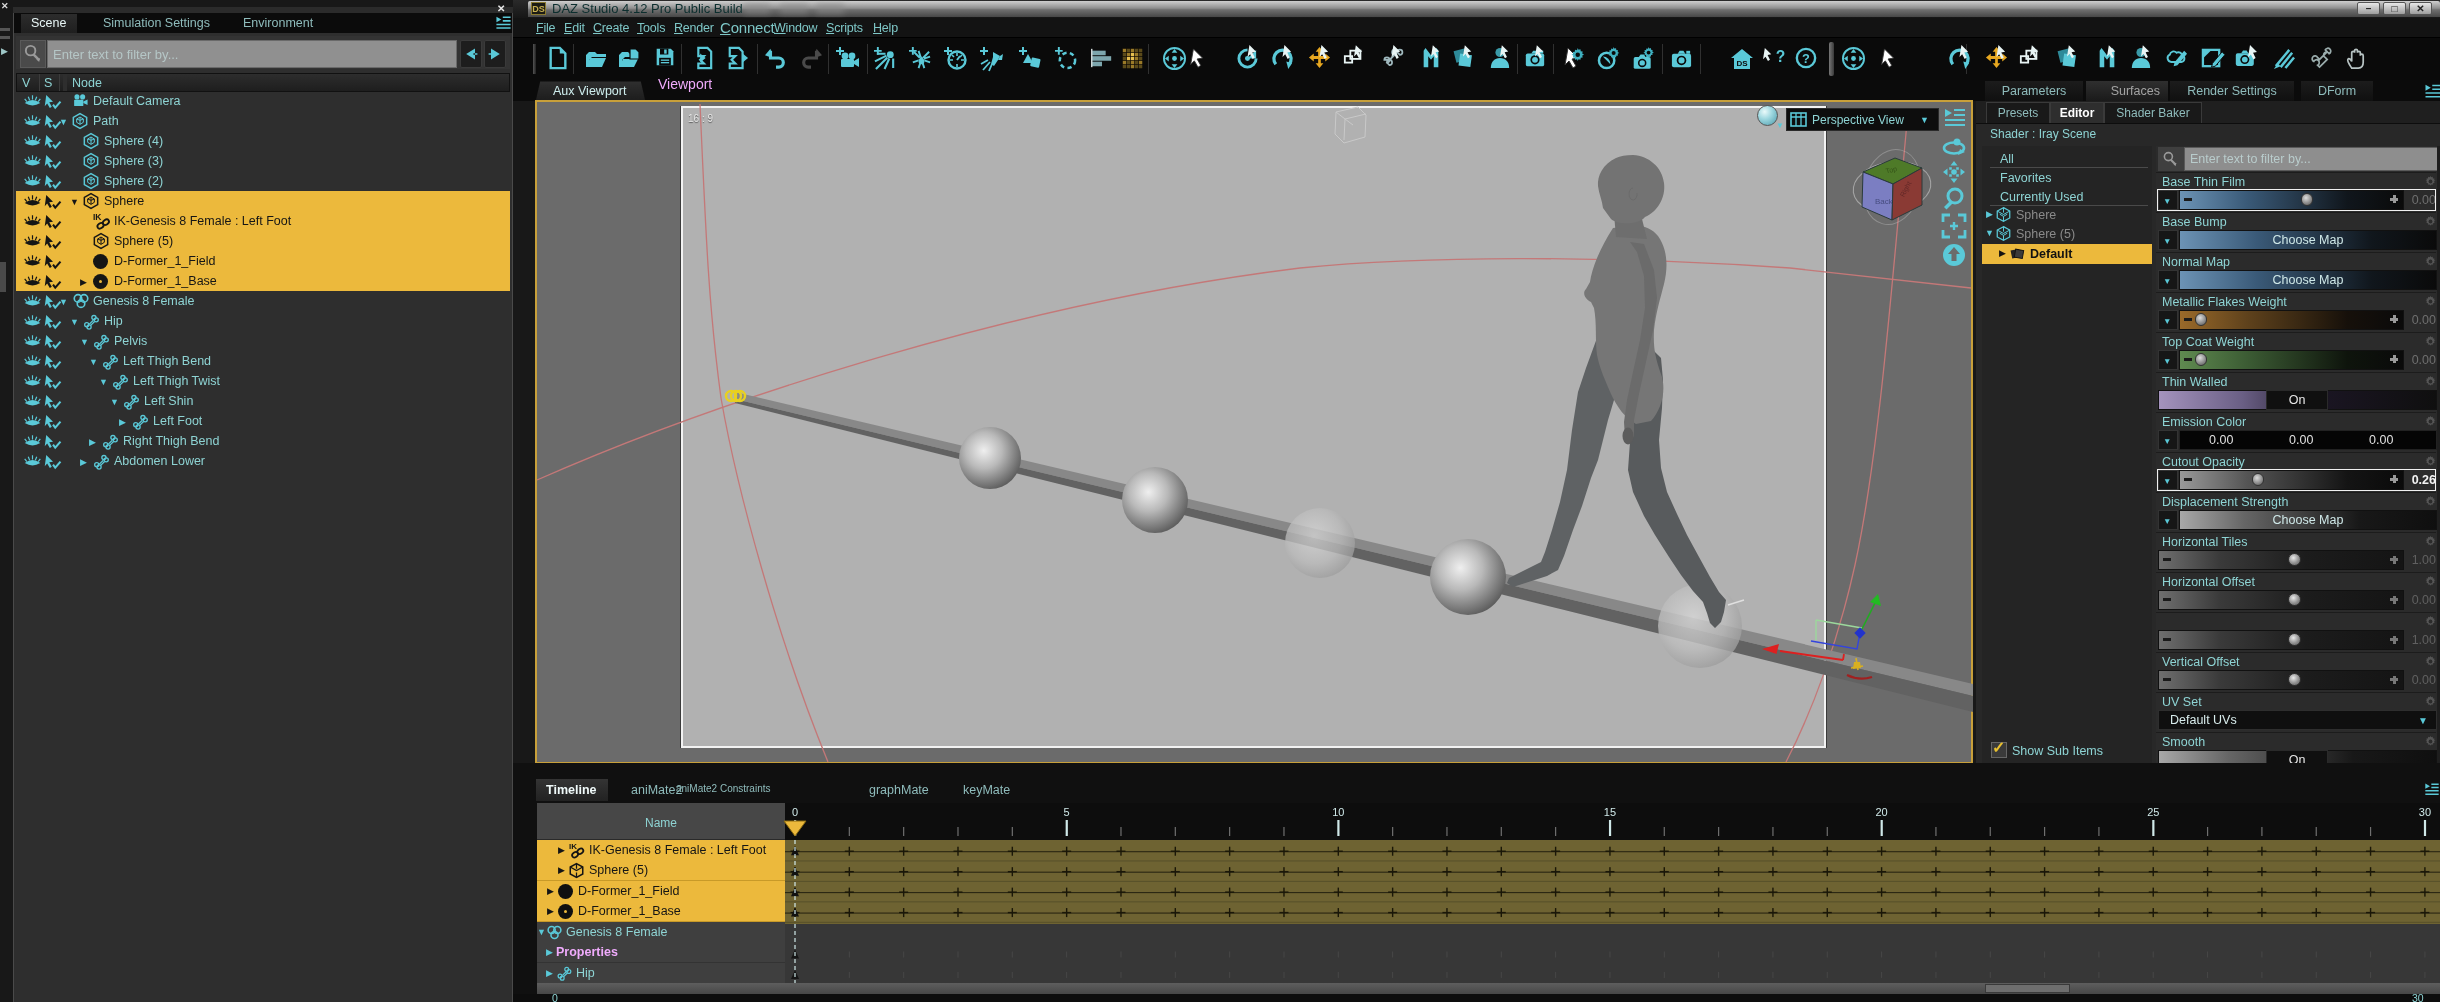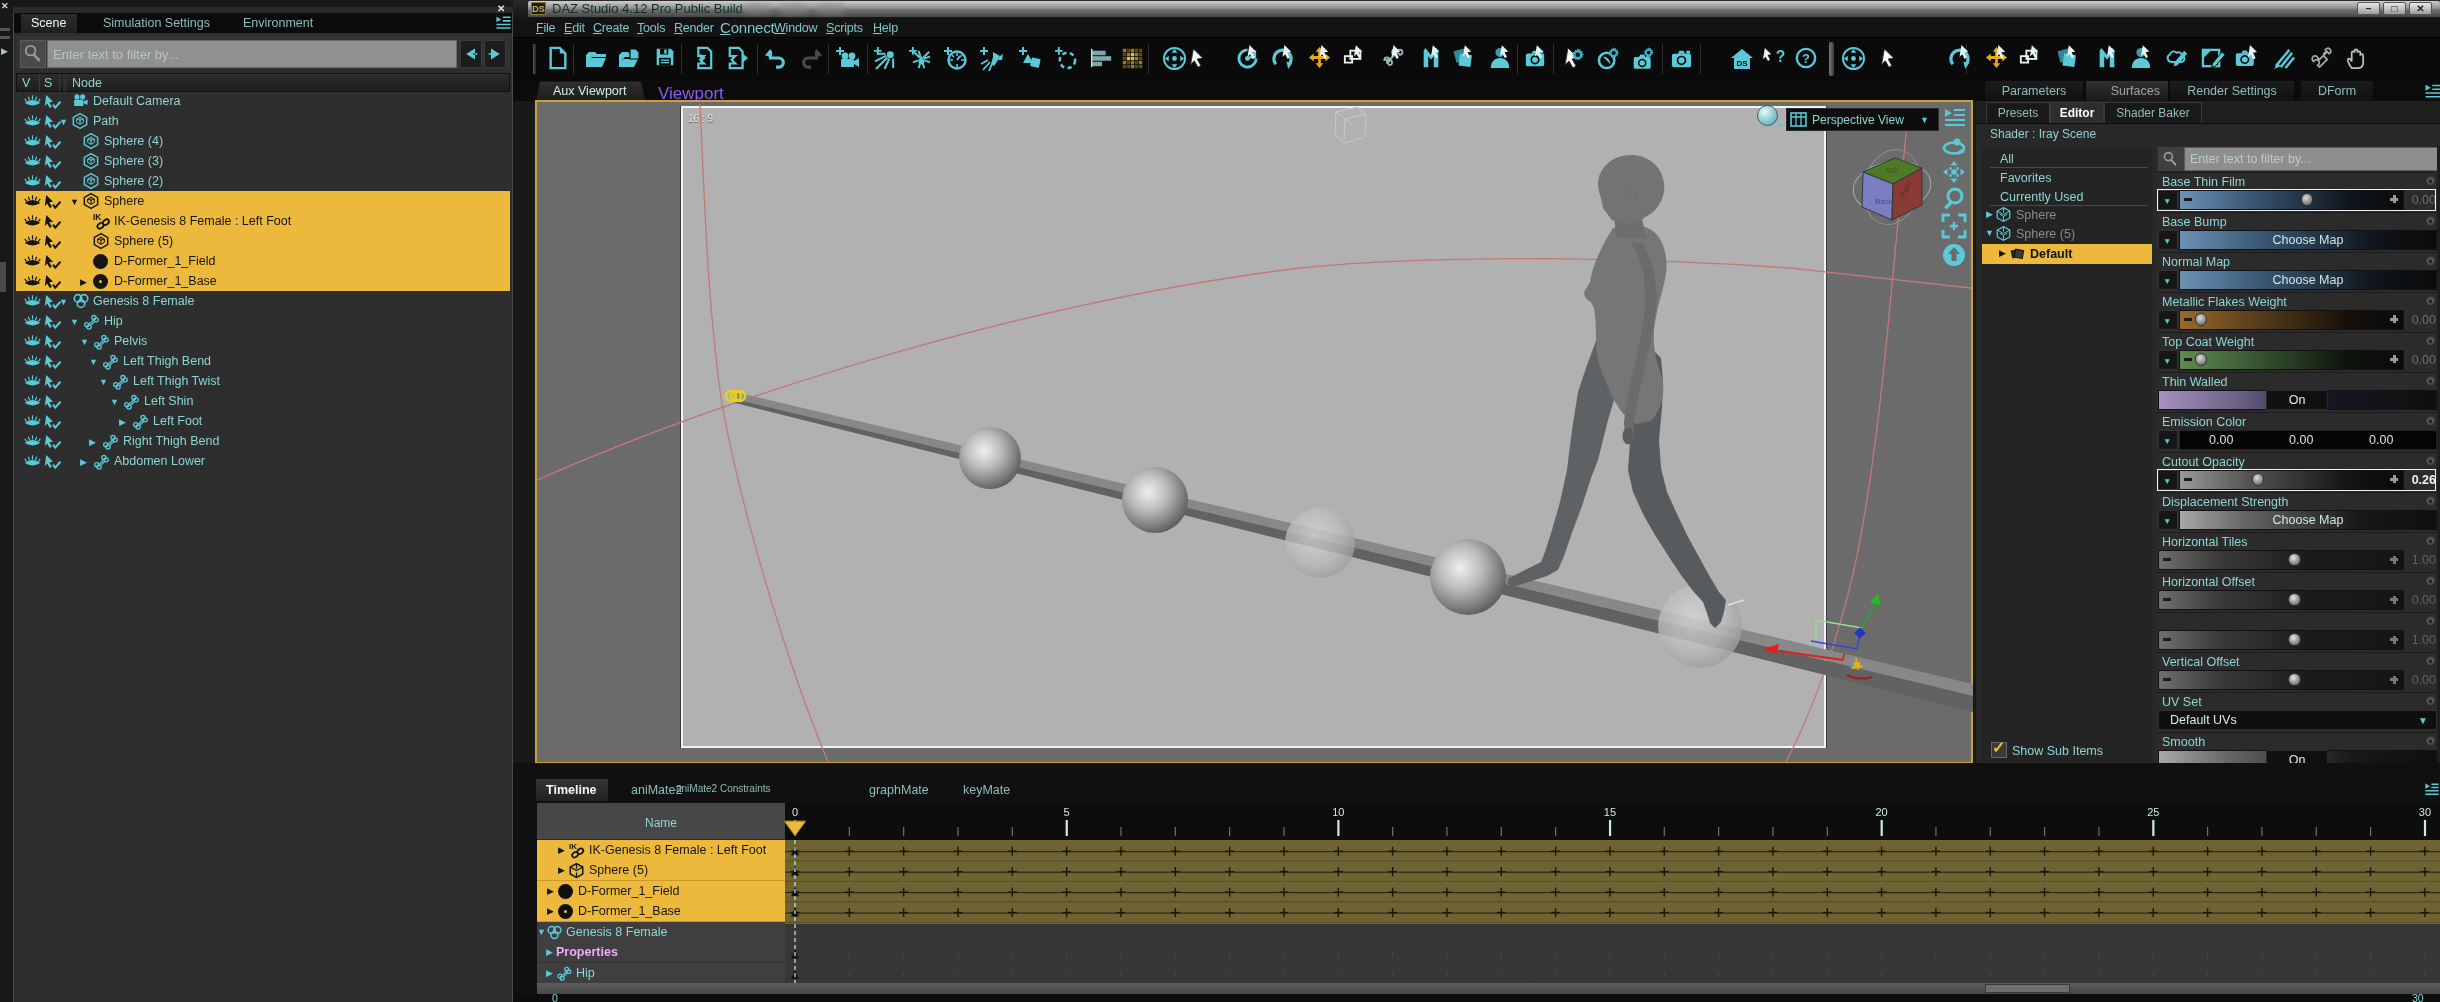--- a/index.html
+++ b/index.html
@@ -367,21 +367,21 @@
 <g transform="translate(2309,47) scale(0.9583333333333334)">
       <path d="M5 15a3 3 0 1 1 4 4l2 2 8-8-2-2a3 3 0 1 1 4-4 3 3 0 1 0-4-4l2 2-8 8-2-2a3 3 0 1 0-4 4z" fill="none" stroke="#9aacac" stroke-width="1.8"></path>
     </g>
 <g transform="translate(2345,47) scale(0.9583333333333334)">
       <path d="M7 22c-2-3-5-7-4-9s3 0 4 2V6c0-2 3-2 3 0V4c0-2 3-2 3 0v2c0-2 3-2 3 0v3c0-2 3-2 3 0v7c0 4-2 6-5 6z" fill="none" stroke="#b8c4c4" stroke-width="1.8"></path>
     </g>
 </svg>
 <div style="left:513px;top:80px;width:1463px;height:21px;background:#0b0b0b;"></div>
 <div style="left:538px;top:81px;width:105px;height:20px;background:linear-gradient(#2f2f2f,#1c1c1c);transform:perspective(8px) rotateX(2deg);"></div>
 <div style="left:553px;top:84px;height:14px;color:#cfeeee;font-size:12.5px;"><span class="t">Aux Viewport</span></div>
-<div style="left:658px;top:84px;height:14px;color:#8b5cf6;font-size:17px;"><span class="t">Viewport</span></div>
+<div style="left:658px;top:76px;height:14px;color:#f0abfc;font-size:14px;"><span class="t">Viewport</span></div>
 <div style="left:535px;top:100px;width:1438px;height:663px;background:#c8a03a;"></div>
 <div style="left:537px;top:102px;width:1434px;height:660px;background:#6b6b6b;"></div>
 <div style="left:681px;top:106px;width:1145px;height:642px;background:#b1b1b1;border:2px solid #f2f2f2;box-shadow:-1px 0 0 #3a3a3a,1px 0 0 #3a3a3a;"></div>
 <svg width="1434" height="660" style="left:537px;top:102px" viewBox="0 0 1434 660">
 <defs>
 <radialGradient id="sph" cx="40%" cy="38%" r="65%">
         <stop offset="0%" stop-color="#efefef"></stop>
         <stop offset="45%" stop-color="#b9b9b9"></stop>
         <stop offset="100%" stop-color="#5d5d5d"></stop>
       </radialGradient>

